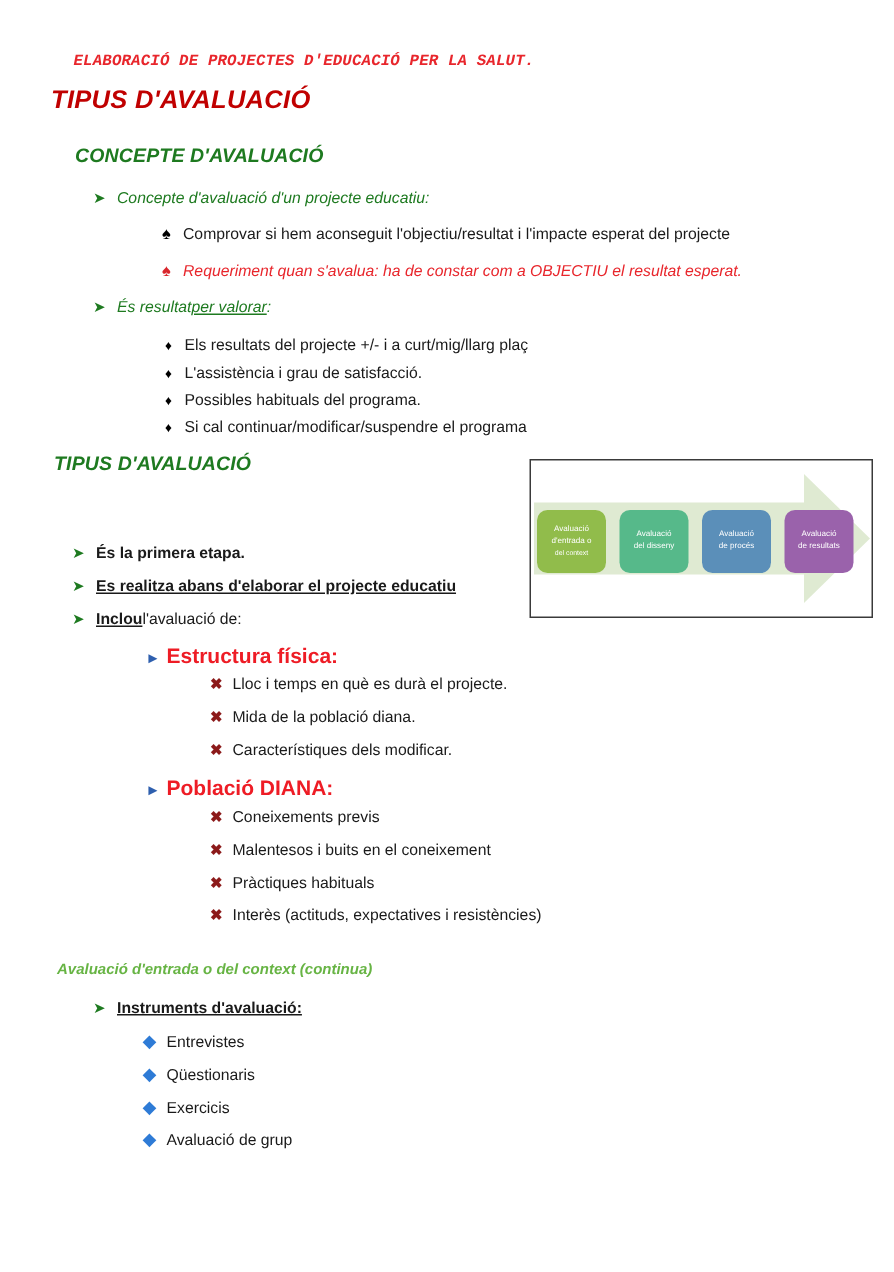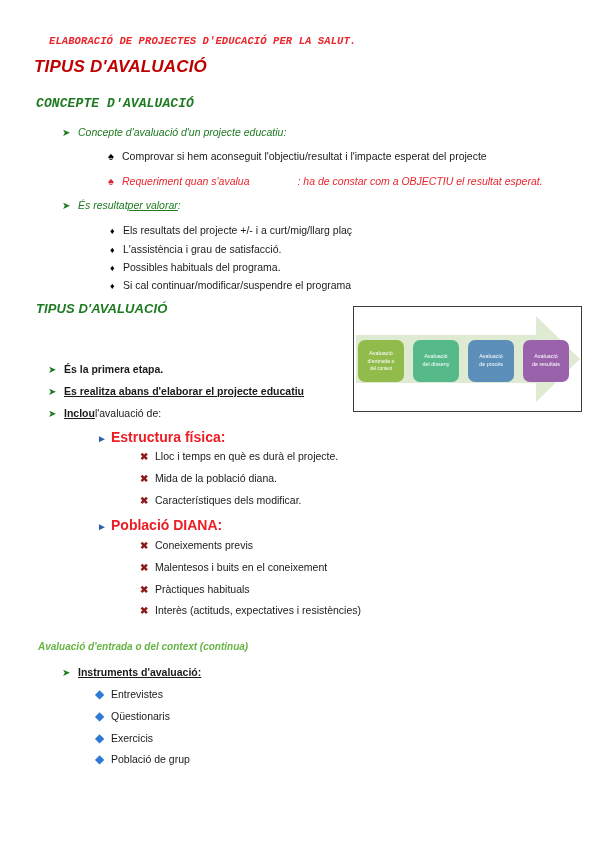--- a/index.html
+++ b/index.html
@@ -47,21 +47,21 @@
   }
   .h2-green {
     position: absolute;
     font-size: 13px;
     font-weight: bold;
     font-style: italic;
     color: #1E7A20;
     letter-spacing: .1px;
     white-space: nowrap;
   }
-  #h2-concepte { left: 36px; top: 96px; font-family: Liberation Mono, monospace; }
+  #h2-concepte { left: 50px; top: 96px; }
   #h2-tipus   { left: 36px; top: 301px; }
 
   .h3-lightgreen {
     position: absolute;
     left: 36px; top: 339px;
     font-size: 13.5px;
     font-weight: bold;
     color: #4DA129;
     white-space: nowrap;
   }
@@ -148,21 +148,20 @@
   .t-red-bi {
     color: #E8262C;
     font-weight: normal;
     font-style: italic;
     font-size: 10.5px;
   }
   .t-red-i {
     color: #E8262C;
     font-style: italic;
     font-size: 10.5px;
-    padding-left: 48px;
   }
   .t-red-bold {
     color: #EE1C25;
     font-weight: bold;
     font-size: 14px;
   }
   .u { text-decoration: underline; }
   .t-black-u {
     color: #1a1a1a;
     font-size: 10.5px;
@@ -333,21 +332,21 @@
   <div class="line" style="left:95px; top:710px;">
     <span class="bullet b-bdiam">◆</span>
     <span class="txt t-black">Qüestionaris</span>
   </div>
   <div class="line" style="left:95px; top:732px;">
     <span class="bullet b-bdiam">◆</span>
     <span class="txt t-black">Exercicis</span>
   </div>
   <div class="line" style="left:95px; top:753px;">
     <span class="bullet b-bdiam">◆</span>
-    <span class="txt t-black">Població de grup</span>
+    <span class="txt t-black">Avaluació de grup</span>
   </div>
 
   <div class="diagram-frame">
     <div class="arrow-band"></div>
     <div class="arrow-head"></div>
 
     <div class="dbox" id="dbox0">
       <div>
         <span>Avaluació</span><br>
         <span>d'entrada o</span>

